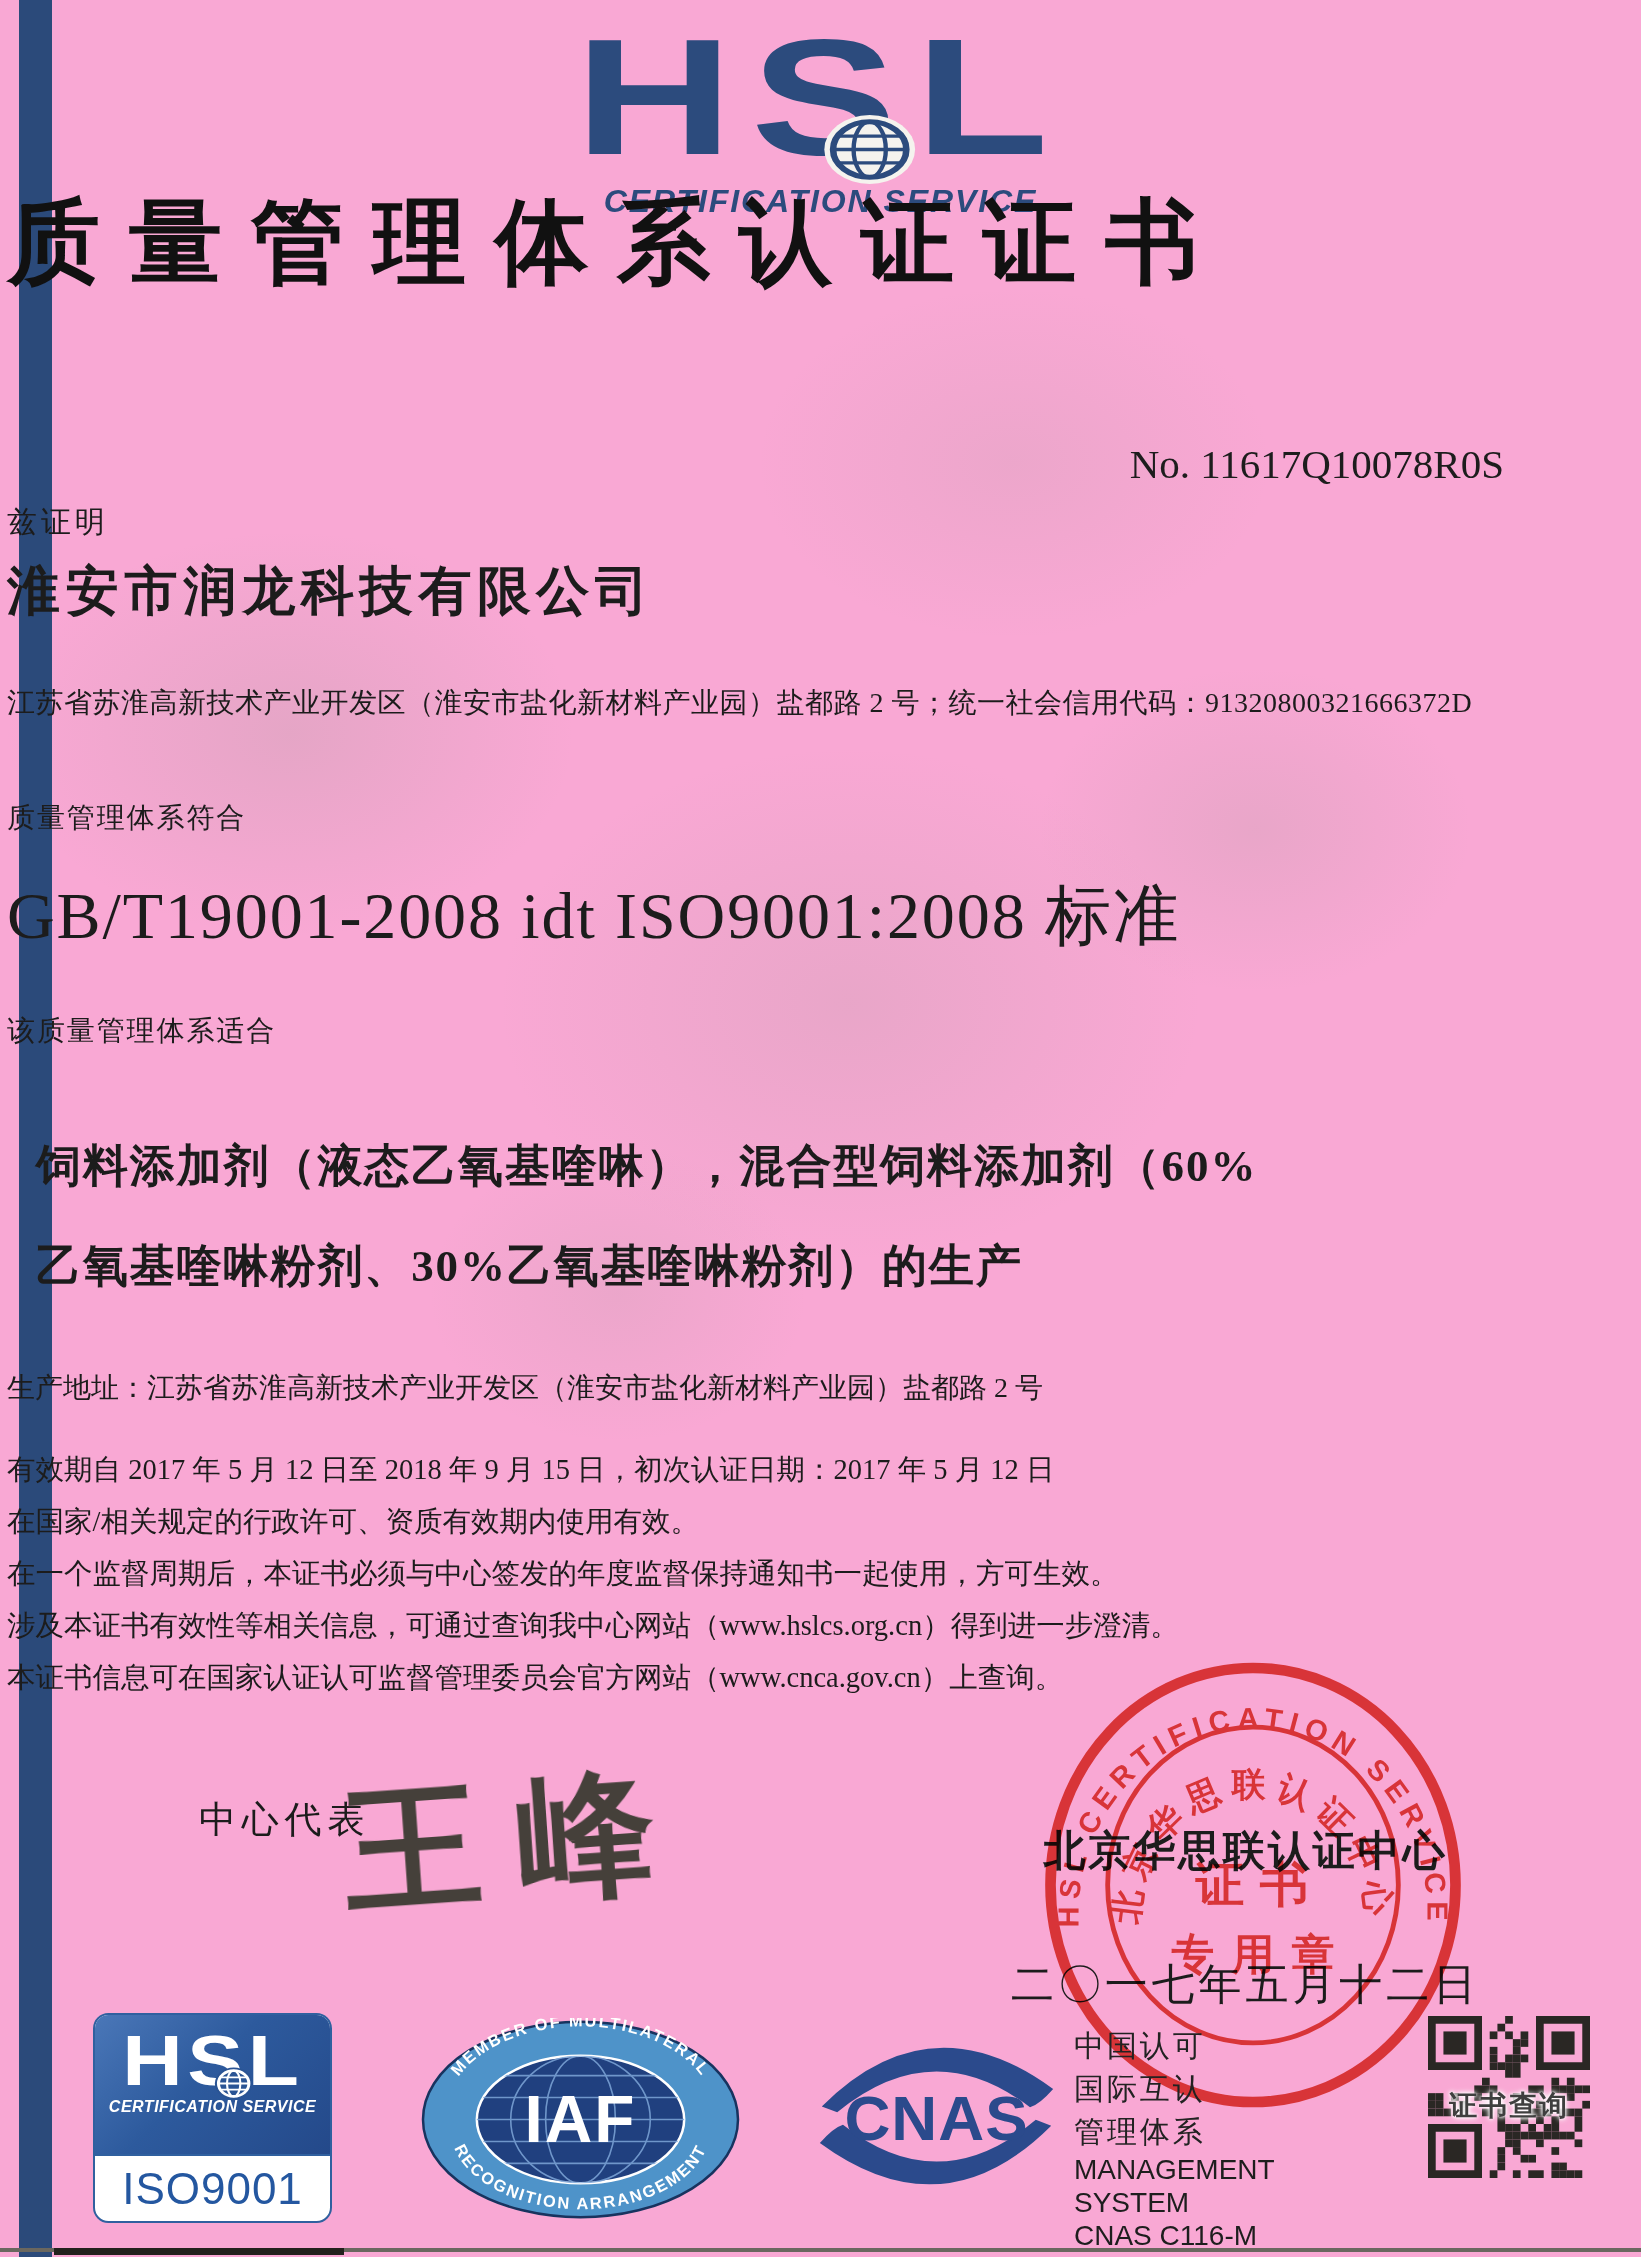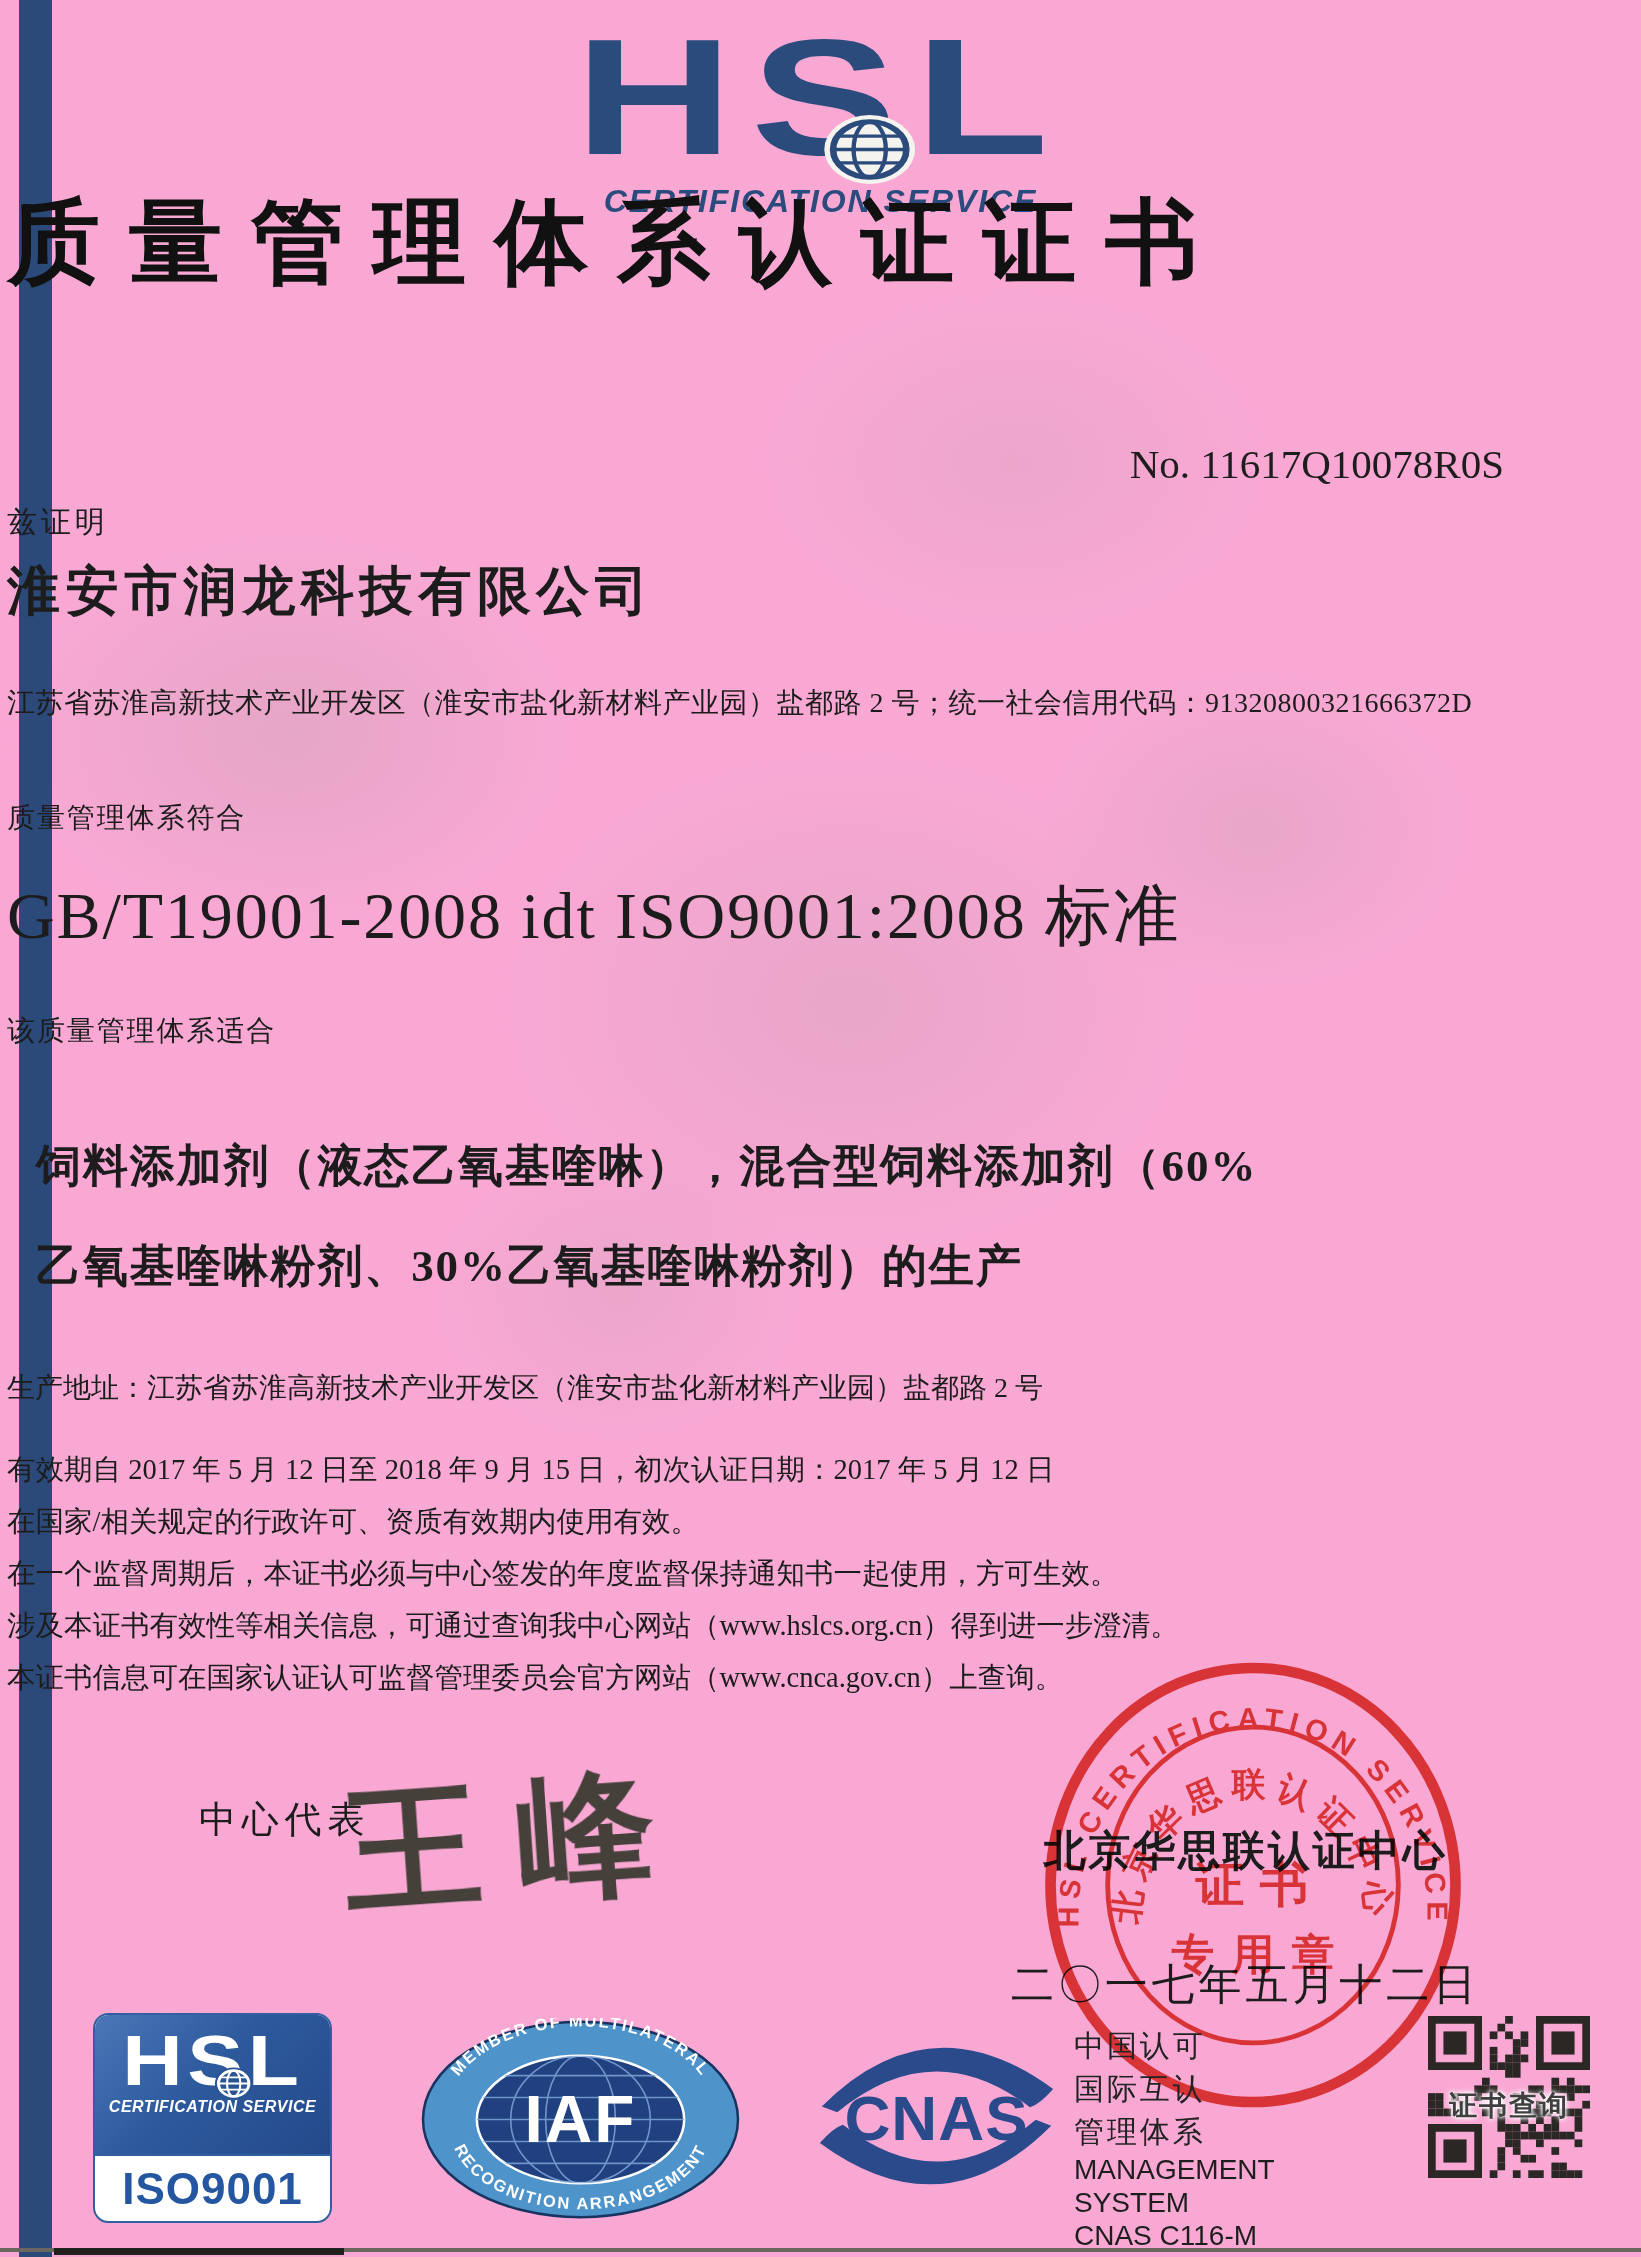--- a/index.html
+++ b/index.html
@@ -76,21 +76,21 @@
     font-weight:900; font-size:71px; line-height:1; color:#fff; letter-spacing:3.9px;
     transform:scaleX(1.18); position:relative;
   }
   .badge-globe { position:absolute; left:51%; bottom:-3.9px; width:33px; height:33px; }
   .badge-sub {
     margin-top:1.9px; font-family:"Liberation Sans","DejaVu Sans",sans-serif;
     font-weight:900; font-style:italic; font-size:16px; color:#fff; letter-spacing:0.5px;
   }
   .badge-bottom {
     flex:1; display:flex; align-items:center; justify-content:center;
-    font-family:"Liberation Sans","DejaVu Sans",sans-serif; font-weight:700;
+    font-family:"Liberation Sans","DejaVu Sans",sans-serif; font-weight:400;
     font-size:44px; color:#2457a0; letter-spacing:1px;
   }
   .iaf { left:421px; top:2018px; width:319px; height:203px; }
   .cnas-logo { left:816px; top:2016px; width:241px; height:201px; }
   .cnas-text { left:1074px; top:2024px; width:319px; color:#222; }
   .cnas-text .zh { font-size:30px; line-height:43px; letter-spacing:2.9px; }
   .cnas-text .en { font-family:"Liberation Sans","DejaVu Sans",sans-serif; font-size:28px; line-height:33px; color:#1e1e1e; }
   .qr-wrap { left:1428px; top:2016px; width:162px; height:162px; }
   .qr-wrap svg { width:100%; height:100%; }
   .qr-overlay {

